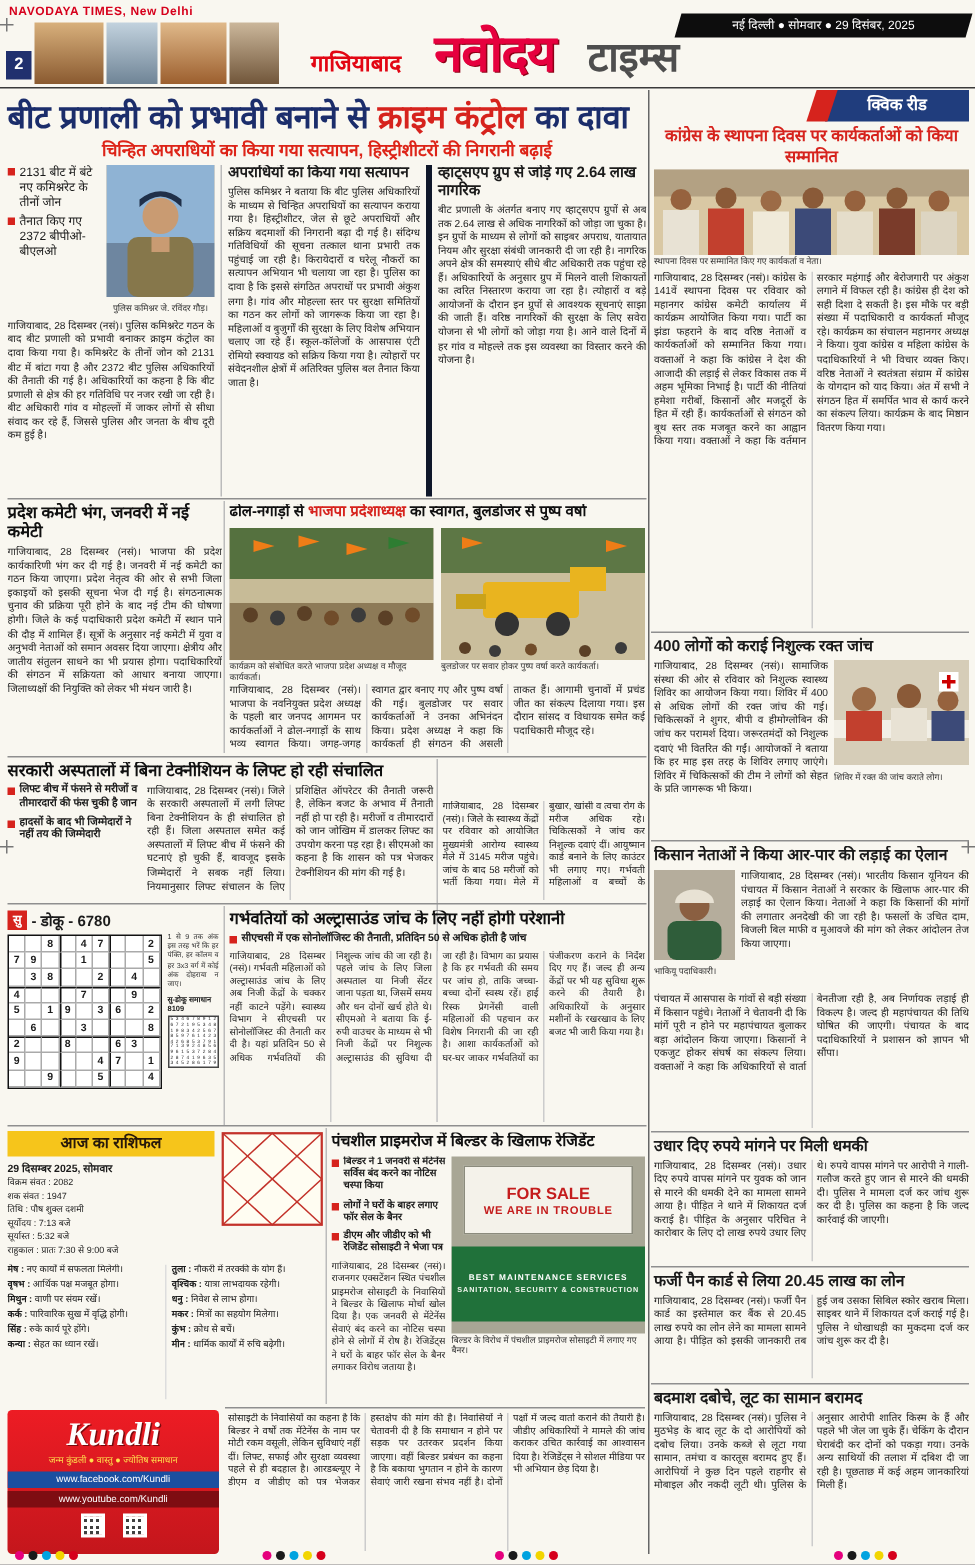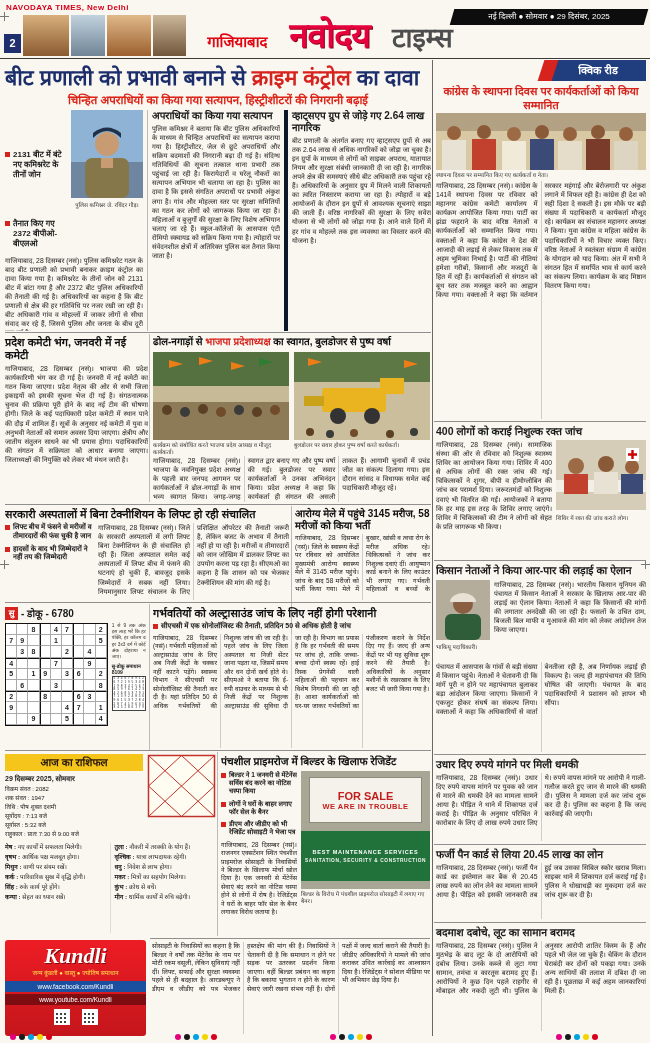--- a/index.html
+++ b/index.html
@@ -37,21 +37,21 @@
 .np-city{font-size:15px;font-weight:700;color:#e20613;}
 .np-main{font-size:34px;font-weight:800;color:#e6003e;letter-spacing:-1px;text-shadow:1px 1px 0 #8d0016;}
 .np-sub{font-size:27px;font-weight:700;color:#4e4e4e;}
 .date-banner{background:#0d0d0d;transform:skewX(-16deg);}
 .date-banner span{display:block;transform:skewX(16deg);color:#fff;font-size:8px;line-height:16px;text-align:center;}
 
 .lead-head{font-size:21.5px;font-weight:800;color:#1b2d6b;white-space:nowrap;}
 .lead-sub{font-size:11.5px;font-weight:700;color:#dd2418;text-align:center;}
 .lead-cols{display:flex;}
 .lcol{overflow:hidden;}
-.bullet-item{display:flex;font-size:8px;font-weight:700;line-height:1.22;margin-bottom:4px;margin-top:40px;}
+.bullet-item{display:flex;font-size:8px;font-weight:400;line-height:1.22;margin-bottom:4px;}
 .sub-bullet{display:flex;font-size:7px;font-weight:700;line-height:1.25;margin-bottom:4px;}
 .col-head{font-size:10px;font-weight:800;line-height:1.18;margin-bottom:2px;}
 
 .qr-tag{background:#203d7d;color:#fff;font-size:11px;font-weight:800;text-align:center;line-height:21px;}
 .qr-tag::before{content:"";position:absolute;left:-9px;top:0;width:14px;height:21px;background:#d6231d;transform:skewX(-18deg);}
 .qr-head{font-size:11px;font-weight:800;color:#d6231d;text-align:center;line-height:1.25;}
 .sb-head{font-size:10.5px;font-weight:800;line-height:1.2;}
 
 .su-title{display:flex;align-items:center;gap:3px;}
 .su-tag{width:13px;height:13px;background:#d6231d;color:#fff;font-size:8.5px;font-weight:700;text-align:center;line-height:13px;}
@@ -309,21 +309,20 @@
       <div class="sub-bullet">
           <span class="sq"></span>
           <span>हादसों के बाद भी जिम्मेदारों ने नहीं तय की जिम्मेदारी</span>
         </div>
     </div>
     <div class="body-txt c2" style="flex:1;height:77px;">गाजियाबाद, 28 दिसम्बर (नसं)। जिले के सरकारी अस्पतालों में लगी लिफ्ट बिना टेक्नीशियन के ही संचालित हो रही हैं। जिला अस्पताल समेत कई अस्पतालों में लिफ्ट बीच में फंसने की घटनाएं हो चुकी हैं, बावजूद इसके जिम्मेदारों ने सबक नहीं लिया। नियमानुसार लिफ्ट संचालन के लिए प्रशिक्षित ऑपरेटर की तैनाती जरूरी है, लेकिन बजट के अभाव में तैनाती नहीं हो पा रही है। मरीजों व तीमारदारों को जान जोखिम में डालकर लिफ्ट का उपयोग करना पड़ रहा है। सीएमओ का कहना है कि शासन को पत्र भेजकर टेक्नीशियन की मांग की गई है।</div>
   </div>
 
   
   <div class="abs v-rule" style="left:291px;top:506px;height:242px;"></div>
-  <div class="abs hd" style="left:295px;top:508px;width:135px;font-size:10px;">आरोग्य मेले में पहुंचे 3145 मरीज, 58 मरीजों को किया भर्ती</div>
   <div class="abs body-txt c2" style="left:295px;top:534px;width:135px;height:66px;font-size:6.4px;">गाजियाबाद, 28 दिसम्बर (नसं)। जिले के स्वास्थ्य केंद्रों पर रविवार को आयोजित मुख्यमंत्री आरोग्य स्वास्थ्य मेले में 3145 मरीज पहुंचे। जांच के बाद 58 मरीजों को भर्ती किया गया। मेले में बुखार, खांसी व त्वचा रोग के मरीज अधिक रहे। चिकित्सकों ने जांच कर निशुल्क दवाएं दीं। आयुष्मान कार्ड बनाने के लिए काउंटर भी लगाए गए। गर्भवती महिलाओं व बच्चों के टीकाकरण की सुविधा उपलब्ध रही। अधिकारियों ने कई केंद्रों का निरीक्षण किया।</div>
 
   
   <div class="abs h-rule" style="left:5px;top:602px;width:426px;"></div>
   <div class="abs" style="left:5px;top:606px;width:142px;height:142px;">
     <div class="su-title">
       <span class="su-tag">सु</span>
       <span class="su-name">- डोकू - 6780</span>
     </div>
     <div style="display:flex;gap:4px;margin-top:3px;">

